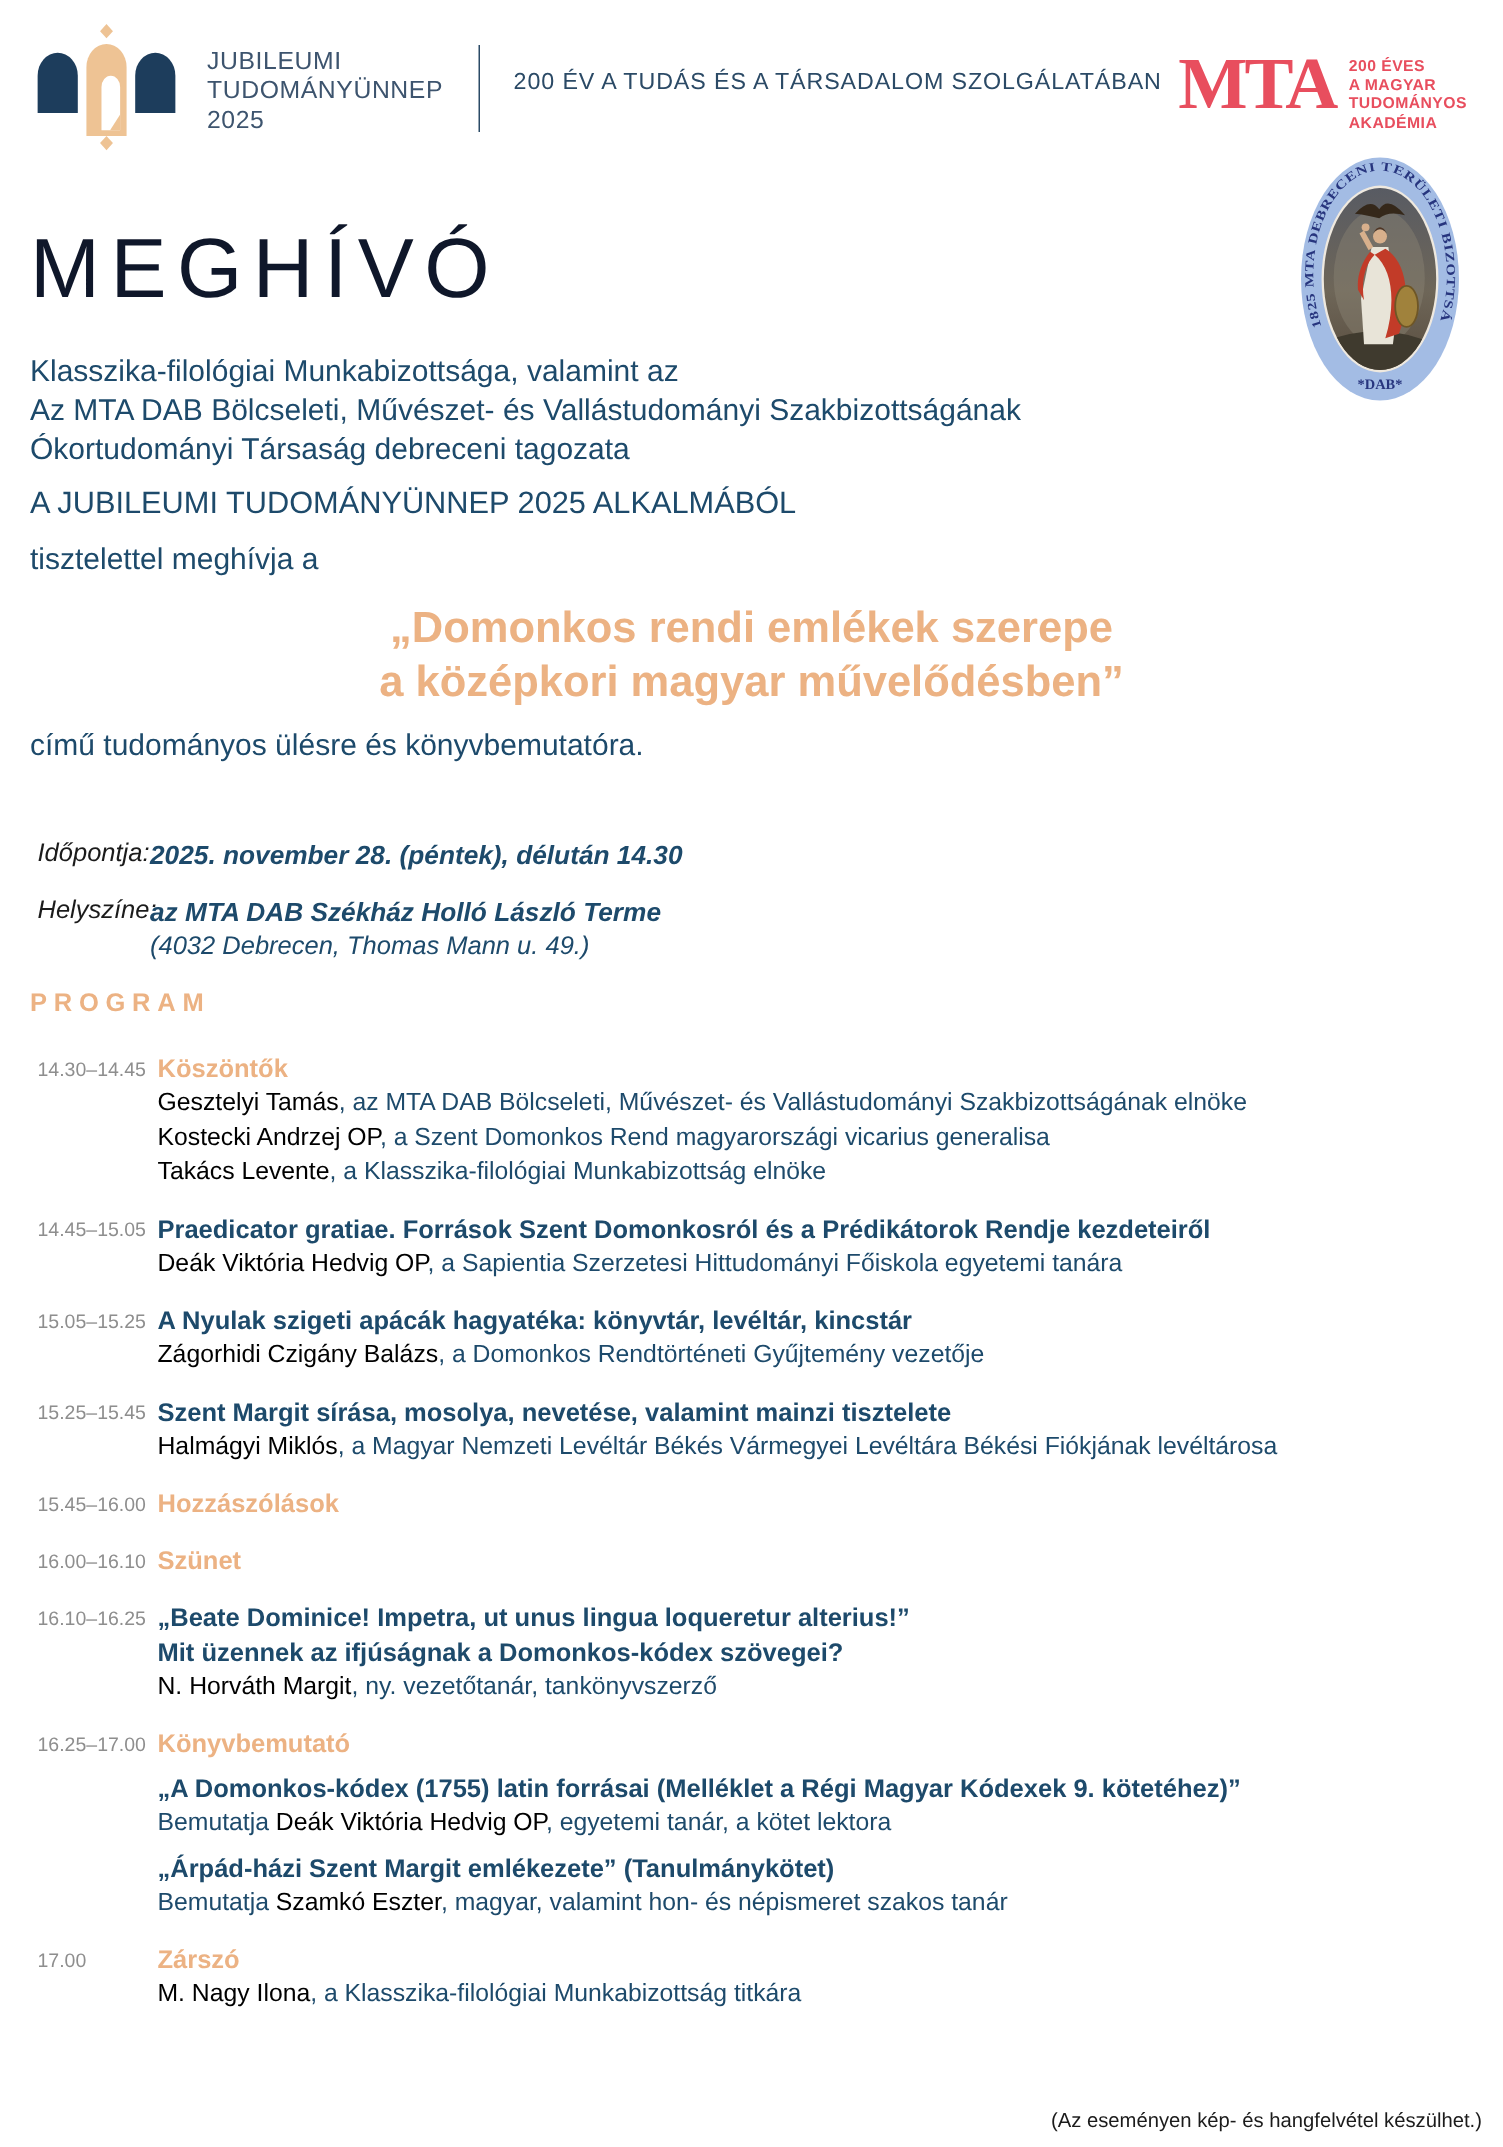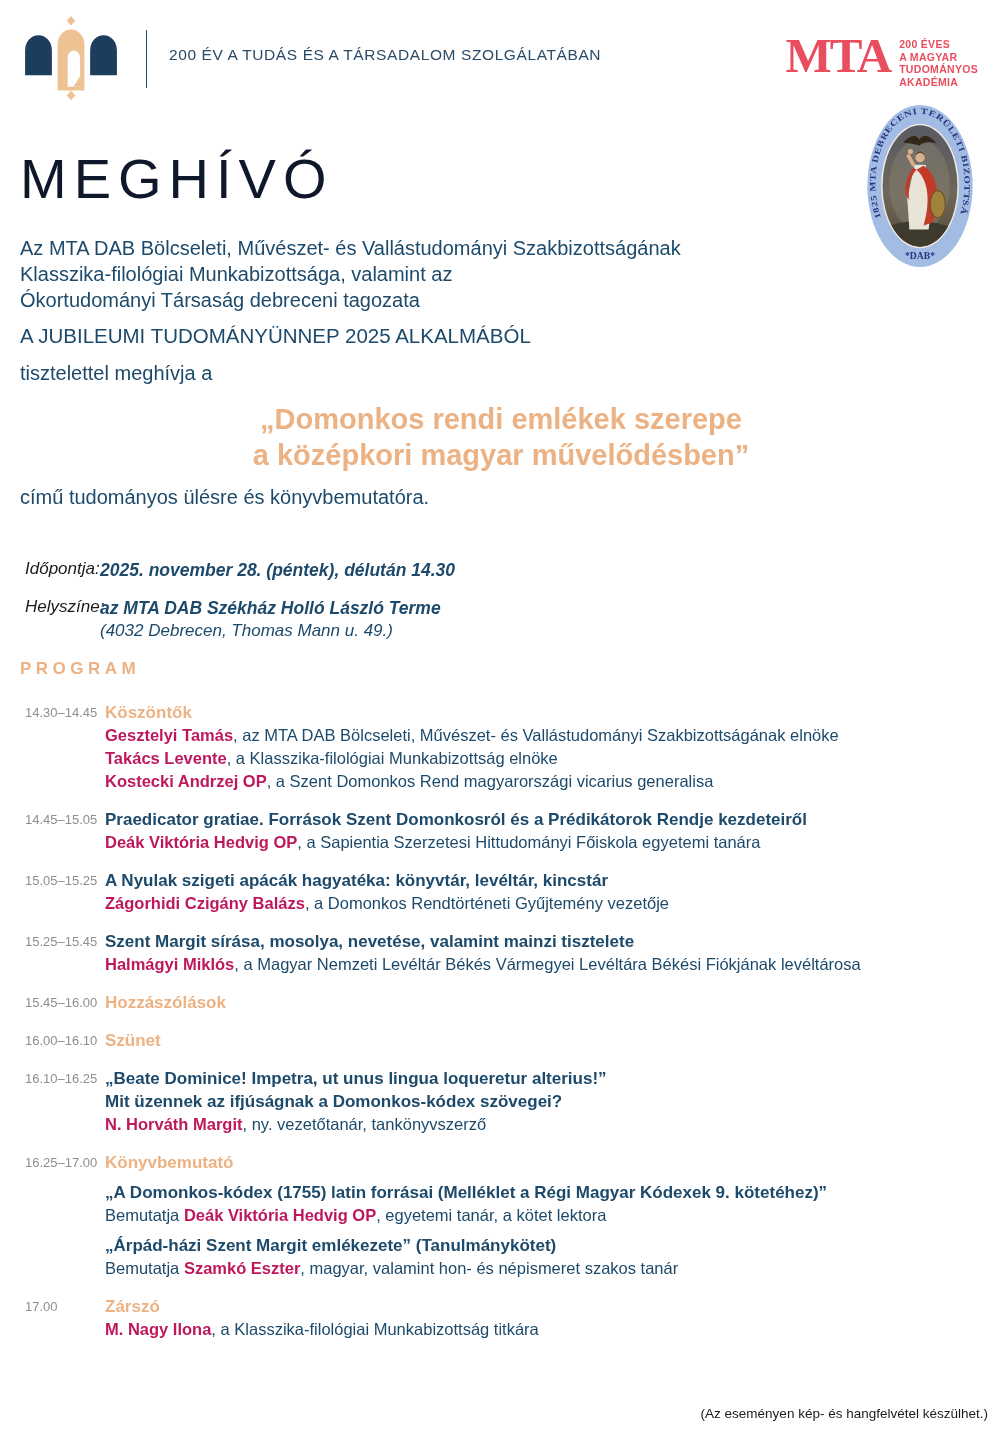--- a/index.html
+++ b/index.html
@@ -47,41 +47,46 @@
   .program-label { margin:18px 0 0 20px; font-size:17px; font-weight:bold; letter-spacing:4.5px;
                    color:#ecb283; }
   .program { margin-top:22px; }
   .prog-row { display:flex; margin-bottom:15px; }
   .prog-time { width:105px; padding-left:25px; flex:0 0 auto; font-size:13px; color:#8e8e8e;
                line-height:23px; }
   .prog-body { flex:1; padding-right:18px; }
   .prog-heading { font-size:17px; font-weight:bold; color:#ecb283; line-height:23px; }
   .prog-title { font-size:17px; font-weight:bold; color:#1d4a6b; line-height:23px; }
   .prog-line { font-size:16.5px; color:#1d4a6b; line-height:23px; }
-  .speaker { font-weight:bold; color:#be185d; }
+  .speaker { font-weight:normal; color:#000000; }
   .book { margin-top:7px; }
 
   
   .footer-note { position:absolute; right:14px; bottom:10px; font-size:13.5px; color:#1b1b1b; }
 </style>
 </head>
 <body>
 
 <div class="page">
 
   <div class="header">
     <svg class="logo-mark" viewBox="0 0 100 92" xmlns="http://www.w3.org/2000/svg" aria-hidden="true">
       <polygon points="50,0 54.5,5 50,10 45.5,5" fill="#eec394"></polygon>
       <path d="M2,62 v-26 a14,16 0 0 1 28,0 v26 z" fill="#1d3d5c"></path>
       <path d="M36,78 v-48 a14,16 0 0 1 28,0 v48 z" fill="#eec394"></path>
       <path d="M46.5,74 v-30 a6.5,8 0 0 1 13,0 v30 z" fill="#ffffff"></path>
       <polygon points="52.5,74 59.5,63 59.5,74" fill="#eec394"></polygon>
       <path d="M70,62 v-26 a14,16 0 0 1 28,0 v26 z" fill="#1d3d5c"></path>
       <polygon points="50,78 54.5,83 50,88 45.5,83" fill="#eec394"></polygon>
     </svg>
+    <div class="logo-text">
+      <div>JUBILEUMI</div>
+      <div>TUDOMÁNYÜNNEP</div>
+      <div>2025</div>
+    </div>
     <div class="hdr-divider"></div>
     <div class="tagline">200 ÉV A TUDÁS ÉS A TÁRSADALOM SZOLGÁLATÁBAN</div>
     <div class="hdr-spacer"></div>
     <div class="mta-logo">
       <div class="mta-acronym">MTA</div>
       <div class="mta-caption">
         <div>200 ÉVES</div>
         <div>A MAGYAR</div>
         <div>TUDOMÁNYOS</div>
         <div>AKADÉMIA</div>
@@ -119,22 +124,22 @@
       <path d="M 49,65 C 42,72 40,84 42,95 L 38,88 C 37,77 42,68 46,63 Z" fill="#c23b28"></path>
       <ellipse cx="70" cy="99" rx="7.5" ry="13.5" fill="#a0823c" stroke="#6e5626" stroke-width="1.2"></ellipse>
     </g>
     <text font-family="Liberation Serif, serif" font-size="8.2" font-weight="bold" fill="#27357e" letter-spacing="0.4">
       <textPath href="#ringPath" startOffset="0" textLength="286" lengthAdjust="spacingAndGlyphs">1825 MTA DEBRECENI TERÜLETI BIZOTTSÁGA 1976</textPath>
     </text>
     <text x="52.5" y="153.5" text-anchor="middle" font-family="Liberation Serif, serif" font-size="9.5" font-weight="bold" fill="#27357e">*DAB*</text>
   </svg>
 
   <div class="intro">
+    <div>Klasszika-filológiai Munkabizottsága, valamint az</div>
     <div>Az MTA DAB Bölcseleti, Művészet- és Vallástudományi Szakbizottságának</div>
-    <div>Klasszika-filológiai Munkabizottsága, valamint az</div>
     <div>Ókortudományi Társaság debreceni tagozata</div>
   </div>
   <div class="occasion">A JUBILEUMI TUDOMÁNYÜNNEP 2025 ALKALMÁBÓL</div>
   <div class="invite">tisztelettel meghívja a</div>
 
   <div class="event-title">
     <div>„Domonkos rendi emlékek szerepe</div>
     <div>a középkori magyar művelődésben”</div>
   </div>
   <div class="event-subtitle">című tudományos ülésre és könyvbemutatóra.</div>
@@ -155,22 +160,22 @@
 
   <div class="program-label">PROGRAM</div>
 
   <div class="program">
 
     <div class="prog-row">
       <div class="prog-time">14.30–14.45</div>
       <div class="prog-body">
         <div class="prog-heading">Köszöntők</div>
         <div class="prog-line"><span class="speaker">Gesztelyi Tamás</span><span>, az MTA DAB Bölcseleti, Művészet- és Vallástudományi Szakbizottságának elnöke</span></div>
+        <div class="prog-line"><span class="speaker">Kostecki Andrzej OP</span><span>, a Szent Domonkos Rend magyarországi vicarius generalisa</span></div>
         <div class="prog-line"><span class="speaker">Takács Levente</span><span>, a Klasszika-filológiai Munkabizottság elnöke</span></div>
-        <div class="prog-line"><span class="speaker">Kostecki Andrzej OP</span><span>, a Szent Domonkos Rend magyarországi vicarius generalisa</span></div>
       </div>
     </div>
 
     <div class="prog-row">
       <div class="prog-time">14.45–15.05</div>
       <div class="prog-body">
         <div class="prog-title">Praedicator gratiae. Források Szent Domonkosról és a Prédikátorok Rendje kezdeteiről</div>
         <div class="prog-line"><span class="speaker">Deák Viktória Hedvig OP</span><span>, a Sapientia Szerzetesi Hittudományi Főiskola egyetemi tanára</span></div>
       </div>
     </div>

